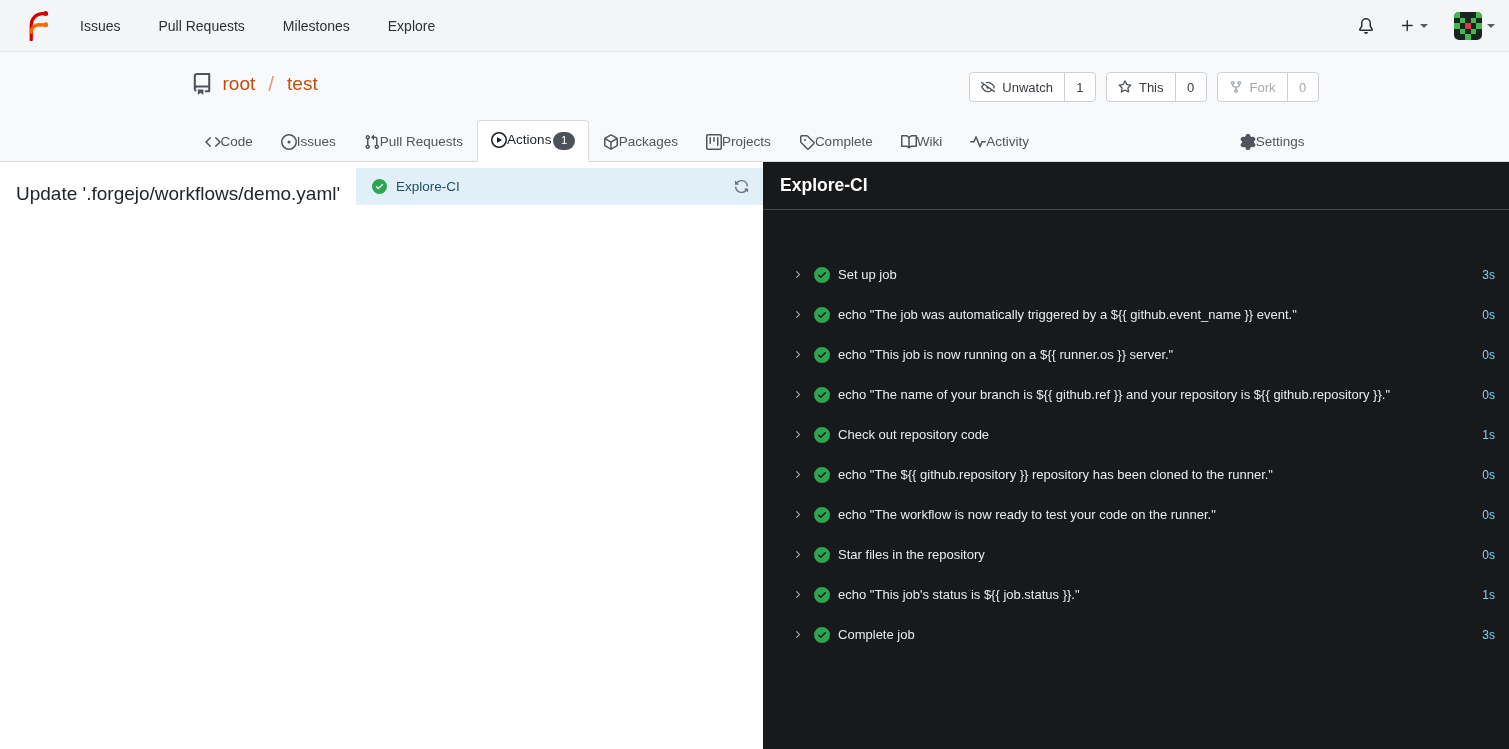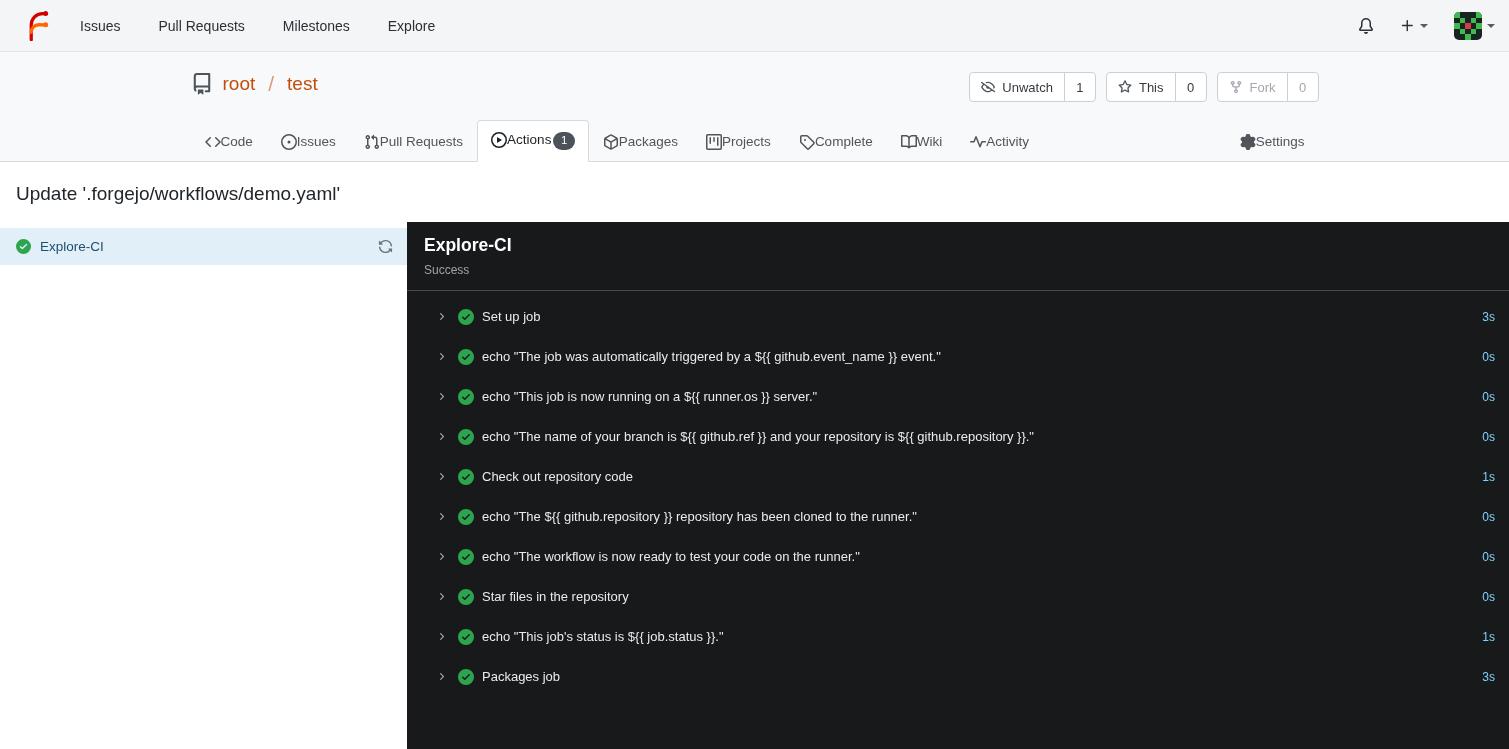--- a/index.html
+++ b/index.html
@@ -61,36 +61,36 @@
   }
   .tab.active { background:#fff; border-color:#d7dadd #d7dadd #fff; color:#1b2025; }
   .tab.right { margin-left:auto; }
   .tab-icon { width:16px; height:16px; display:block; }
   .tab-badge {
     background:#4b525a; color:#fff; font-size:11.5px; line-height:1;
     border-radius:10px; padding:3px 7.5px; margin-left:2px;
   }
 
   
-  .main { flex:1; min-height:0; display:flex; flex-direction:column; background:#fff; }
+  .main { flex:1; min-height:0; display:flex; flex-direction:row; background:#fff; }
   .run-title { padding:21px 16px 17px; font-size:19px; font-weight:400; color:#21262b; }
   .run-body { flex:1; min-height:0; display:flex; }
 
   .jobs-sidebar { width:407px; flex:0 0 407px; padding-top:6px; background:#fff; }
   .job-item { height:37px; display:flex; align-items:center; gap:9px; padding:0 14px 0 16px; cursor:pointer; }
   .job-item.selected { background:var(--selected_job_bg,#e1eff9); }
   .job-status { width:15px; height:15px; display:block; }
   .job-name { font-size:13.5px; color:#1f4f6e; }
   .job-rerun { margin-left:auto; width:15px; height:15px; color:#6c737a; cursor:pointer; }
 
   .log-panel { flex:1; min-width:0; background:var(--panel_bg,#17191b); display:flex; flex-direction:column; }
   .log-header { padding:13px 17px; border-bottom:1px solid #474a4e; }
   .log-title { color:#fff; font-size:17.5px; font-weight:700; }
   .log-status { margin-top:7px; color:#9fa5aa; font-size:12px; }
-  .steps { padding:6px 0; }
+  .steps { padding:6px 0;margin-top:39px; }
   .step-row { height:40px; display:flex; align-items:center; padding:0 14px 0 29px; cursor:pointer; }
   .step-chevron { width:11px; height:11px; color:#b6bbc0; margin-right:11px; display:block; }
   .step-status { width:16px; height:16px; margin-right:8px; display:block; }
   .step-name { font-size:13px; color:#e9ebed; white-space:nowrap; }
   .step-duration { margin-left:auto; font-size:12px; color:#7dd3fc; }
 </style>
 </head>
 <body>
 
 <div class="page">
@@ -302,21 +302,20 @@
           <span class="job-rerun">
               <svg viewBox="0 0 16 16" fill="currentColor">
                 <path d="M1.705 8.005a.75.75 0 0 1 .834.656 5.5 5.5 0 0 0 9.592 2.97l-1.204-1.204a.25.25 0 0 1 .177-.427h3.646a.25.25 0 0 1 .25.25v3.646a.25.25 0 0 1-.427.177l-1.38-1.38A7.002 7.002 0 0 1 1.05 8.84a.75.75 0 0 1 .656-.834ZM8 2.5a5.487 5.487 0 0 0-4.131 1.869l1.204 1.204A.25.25 0 0 1 4.896 6H1.25A.25.25 0 0 1 1 5.75V2.104a.25.25 0 0 1 .427-.177l1.38 1.38A7.002 7.002 0 0 1 14.95 7.16a.75.75 0 0 1-1.49.178A5.5 5.5 0 0 0 8 2.5Z"></path>
               </svg>
             </span>
         </div>
       </aside>
       <section class="log-panel">
         <div class="log-header">
           <div class="log-title">Explore-CI</div>
-          <div class="log-status">Success</div>
         </div>
         <div class="steps">
             <div class="step-row">
               <span class="step-chevron">
                 <svg viewBox="0 0 16 16" fill="currentColor">
                   <path d="M6.22 3.22a.75.75 0 0 1 1.06 0l4.25 4.25a.75.75 0 0 1 0 1.06l-4.25 4.25a.751.751 0 0 1-1.042-.018.751.751 0 0 1-.018-1.042L9.94 8 6.22 4.28a.75.75 0 0 1 0-1.06Z"></path>
                 </svg>
               </span>
               <span class="step-status">
                 <svg viewBox="0 0 16 16" fill="#2da44e">
@@ -442,21 +441,21 @@
               <span class="step-chevron">
                 <svg viewBox="0 0 16 16" fill="currentColor">
                   <path d="M6.22 3.22a.75.75 0 0 1 1.06 0l4.25 4.25a.75.75 0 0 1 0 1.06l-4.25 4.25a.751.751 0 0 1-1.042-.018.751.751 0 0 1-.018-1.042L9.94 8 6.22 4.28a.75.75 0 0 1 0-1.06Z"></path>
                 </svg>
               </span>
               <span class="step-status">
                 <svg viewBox="0 0 16 16" fill="#2da44e">
                   <path d="M8 16A8 8 0 1 1 8 0a8 8 0 0 1 0 16Zm3.78-9.72a.751.751 0 0 0-.018-1.042.751.751 0 0 0-1.042-.018L6.75 9.19 5.28 7.72a.751.751 0 0 0-1.042.018.751.751 0 0 0-.018 1.042l2 2a.75.75 0 0 0 1.06 0Z"></path>
                 </svg>
               </span>
-              <span class="step-name">Packages job</span>
+              <span class="step-name">Complete job</span>
               <span class="step-duration">3s</span>
             </div>
           </div>
       </section>
     </div>
   </main>
 
 </div>
 
 </body></html>

